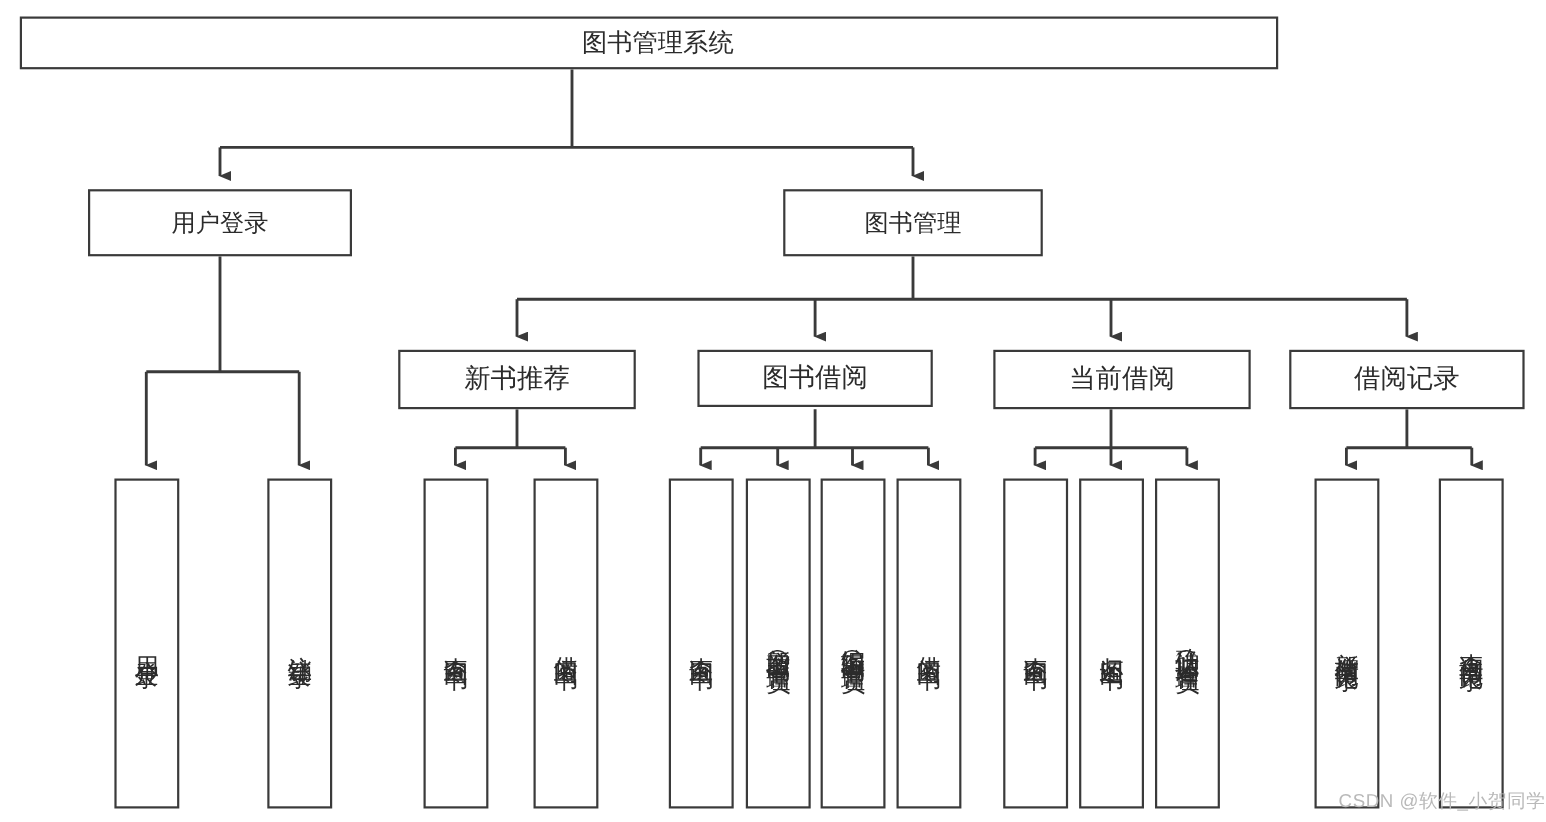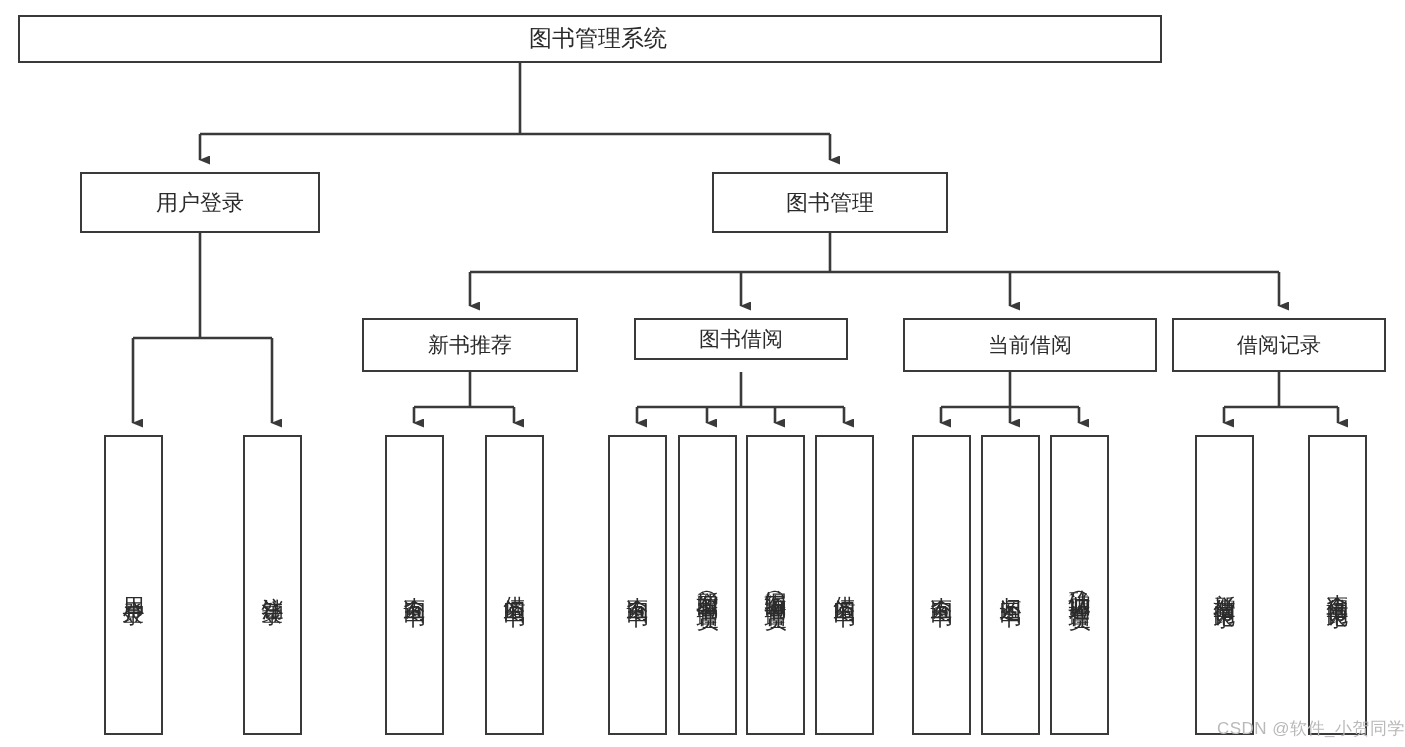--- a/index.html
+++ b/index.html
@@ -38,21 +38,21 @@
     line-height: 1.18;
     white-space: nowrap;
   }
   .node-root .node-label {
     font-size: 23px;
   }
   .node-level1 .node-label {
     font-size: 22px;
   }
   .node-level2 .node-label {
-    font-size: 21px;
+    font-size: 24px;
   }
   .node-leaf {
     align-items: center;
     justify-content: center;
   }
   .node-leaf .node-label {
     font-size: 22px;
     writing-mode: vertical-rl;
     text-orientation: upright;
     letter-spacing: 3px;
@@ -117,24 +117,24 @@
   <div class="node-box node-level1" style="left: 80px; top: 172px; width: 240px; height: 61px;">
     <span class="node-label">用户登录</span>
   </div>
   <div class="node-box node-level1" style="left: 712px; top: 172px; width: 236px; height: 61px;">
     <span class="node-label">图书管理</span>
   </div>
 
   <div class="node-box node-level2" style="left: 362px; top: 318px; width: 216px; height: 54px;">
     <span class="node-label">新书推荐</span>
   </div>
-  <div class="node-box node-level2" style="left: 634px; top: 318px; width: 214px; height: 42px;">
+  <div class="node-box node-level2" style="left: 634px; top: 318px; width: 214px; height: 52px;">
     <span class="node-label">图书借阅</span>
   </div>
-  <div class="node-box node-level2" style="left: 903px; top: 318px; width: 254px; height: 54px;">
+  <div class="node-box node-level2" style="left: 903px; top: 318px; width: 234px; height: 54px;">
     <span class="node-label">当前借阅</span>
   </div>
   <div class="node-box node-level2" style="left: 1172px; top: 318px; width: 214px; height: 54px; justify-content: center;">
     <span class="node-label">借阅记录</span>
   </div>
 
   <div class="node-box node-leaf" style="left: 104px; top: 435px; width: 59px; height: 300px;">
     <span class="node-label">用户登录</span>
   </div>
   <div class="node-box node-leaf" style="left: 243px; top: 435px; width: 59px; height: 300px;">

